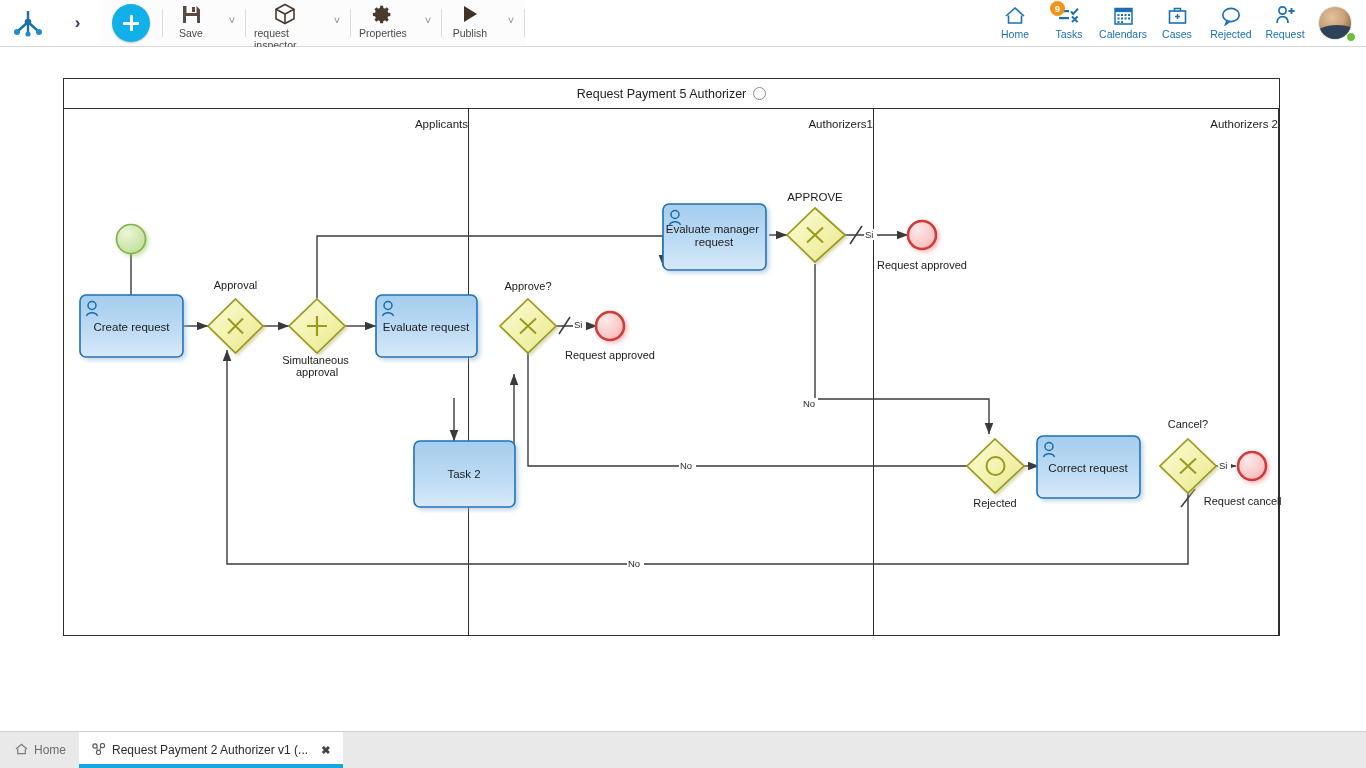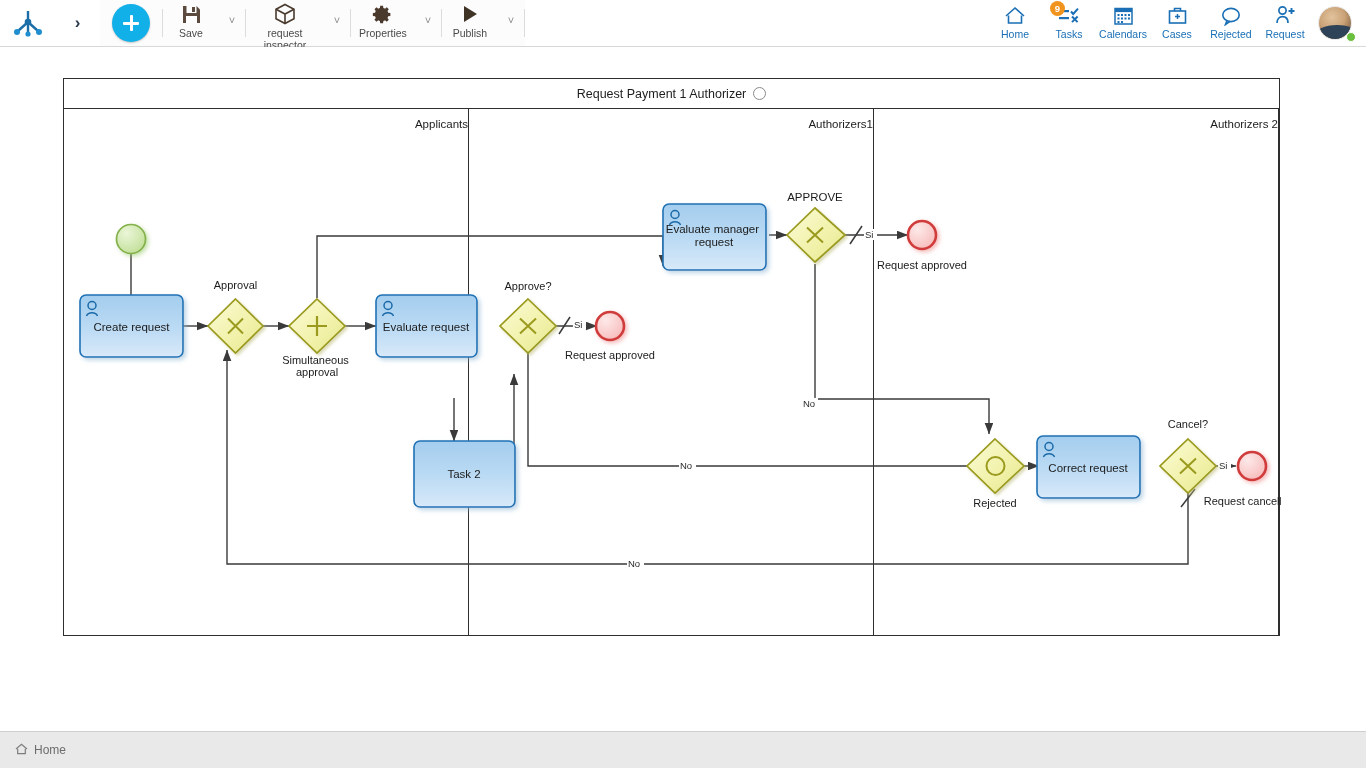--- a/index.html
+++ b/index.html
@@ -44,21 +44,21 @@
 
   .tb-sep { width: 1px; background: #dcdcdc; margin: 9px 0; align-self: stretch; }
 
   .tb-item {
     min-width: 56px; padding: 3px 8px 0 8px;
     display: flex; flex-direction: column; align-items: center; justify-content: flex-start;
     cursor: default;
   }
   .tb-item .ic { height: 22px; display: flex; align-items: center; justify-content: center; }
   .tb-item .lbl {
-    font-size: 10.5px; color: #4a4a4a; margin-top: 2px; text-align: center; line-height: 12px;
+    font-size: 10.5px; color: #4a4a4a; margin-top: 2px; line-height: 12px;
     max-width: 62px;
   }
   .tb-caret {
     width: 26px; display: flex; align-items: center; justify-content: center;
     color: #8d8d8d; font-size: 11px; padding-bottom: 6px;
   }
   .tb-spacer { flex: 1; }
 
   .tb-right { display: flex; align-items: stretch; padding-right: 8px; }
   .tb-ritem {
@@ -371,21 +371,21 @@
         <circle cx="10" cy="10" r="8.3" fill="#1a6fb5"></circle>
         <path d="M10 5.4 v9.2 M5.4 10 h9.2" stroke="#fff" stroke-width="2.4"></path>
       </svg>
     </div>
   </div>
 
   <div class="canvas">
     <div class="pool">
 
       <div class="pool-header">
-        <span>Request Payment 1 Authorizer</span>
+        <span>Request Payment 5 Authorizer</span>
         <span class="pool-ic"></span>
       </div>
 
       <div class="lanes">
         <div class="lane">
           <div class="lane-title">Applicants</div>
         </div>
         <div class="lane">
           <div class="lane-title">Authorizers1</div>
         </div>
@@ -595,15 +595,27 @@
   <div class="taskbar">
     <div class="tk home">
       <span>
         <svg width="13" height="12" viewBox="0 0 13 12">
           <path d="M1 6 L6.5 1.4 L12 6" fill="none" stroke="#7d7d7d" stroke-width="1.2"></path>
           <path d="M2.7 5.8 V10.6 H10.3 V5.8" fill="none" stroke="#7d7d7d" stroke-width="1.2"></path>
         </svg>
       </span>
       <span class="tk-label">Home</span>
     </div>
+    <div class="tk active">
+      <span>
+        <svg width="14" height="12" viewBox="0 0 14 12">
+          <circle cx="3" cy="3" r="2.1" fill="none" stroke="#555" stroke-width="1.1"></circle>
+          <circle cx="10.5" cy="2.6" r="2.1" fill="none" stroke="#555" stroke-width="1.1"></circle>
+          <circle cx="6.5" cy="9.4" r="2.1" fill="none" stroke="#555" stroke-width="1.1"></circle>
+          <path d="M4.8 4.3 L5.4 7.6 M8.7 4.1 L7.6 7.7" stroke="#555" stroke-width="1"></path>
+        </svg>
+      </span>
+      <span class="tk-label">Request Payment 2 Authorizer v1 (...</span>
+      <span class="close">✖</span>
+    </div>
   </div>
 
 </div>
 
 </body></html>

